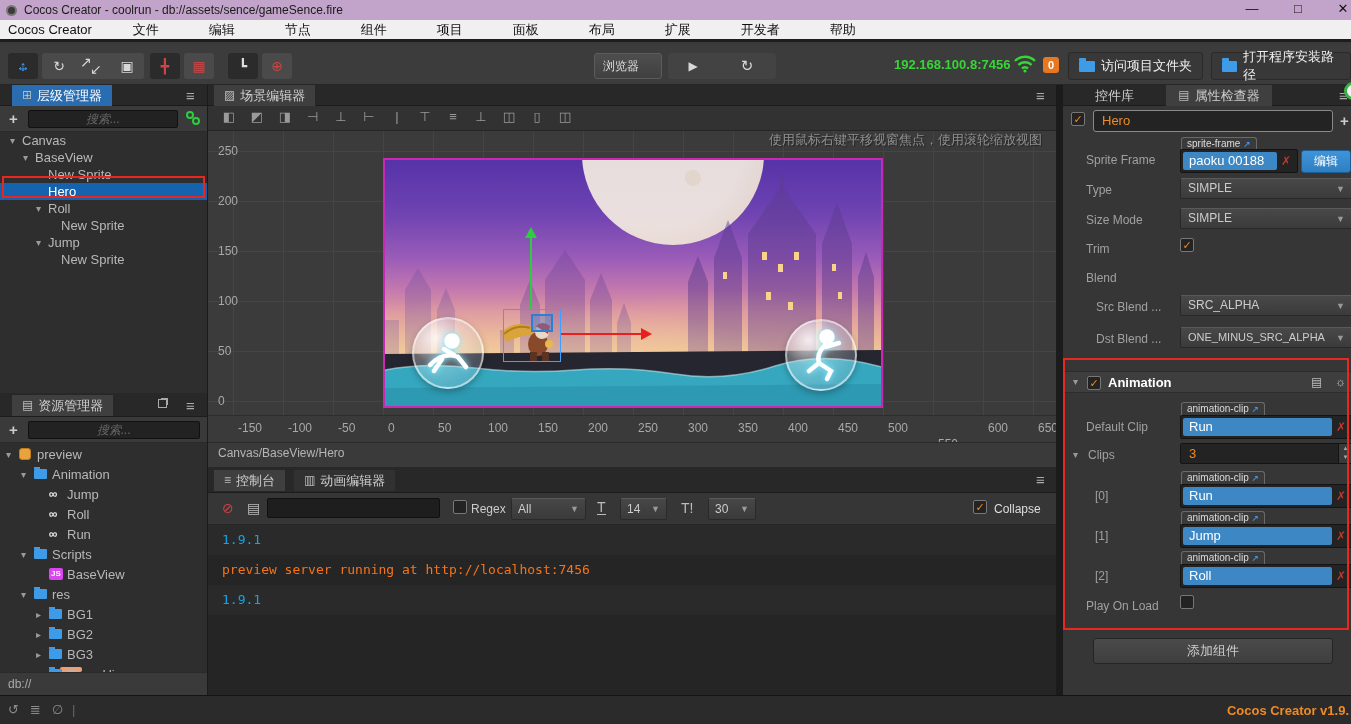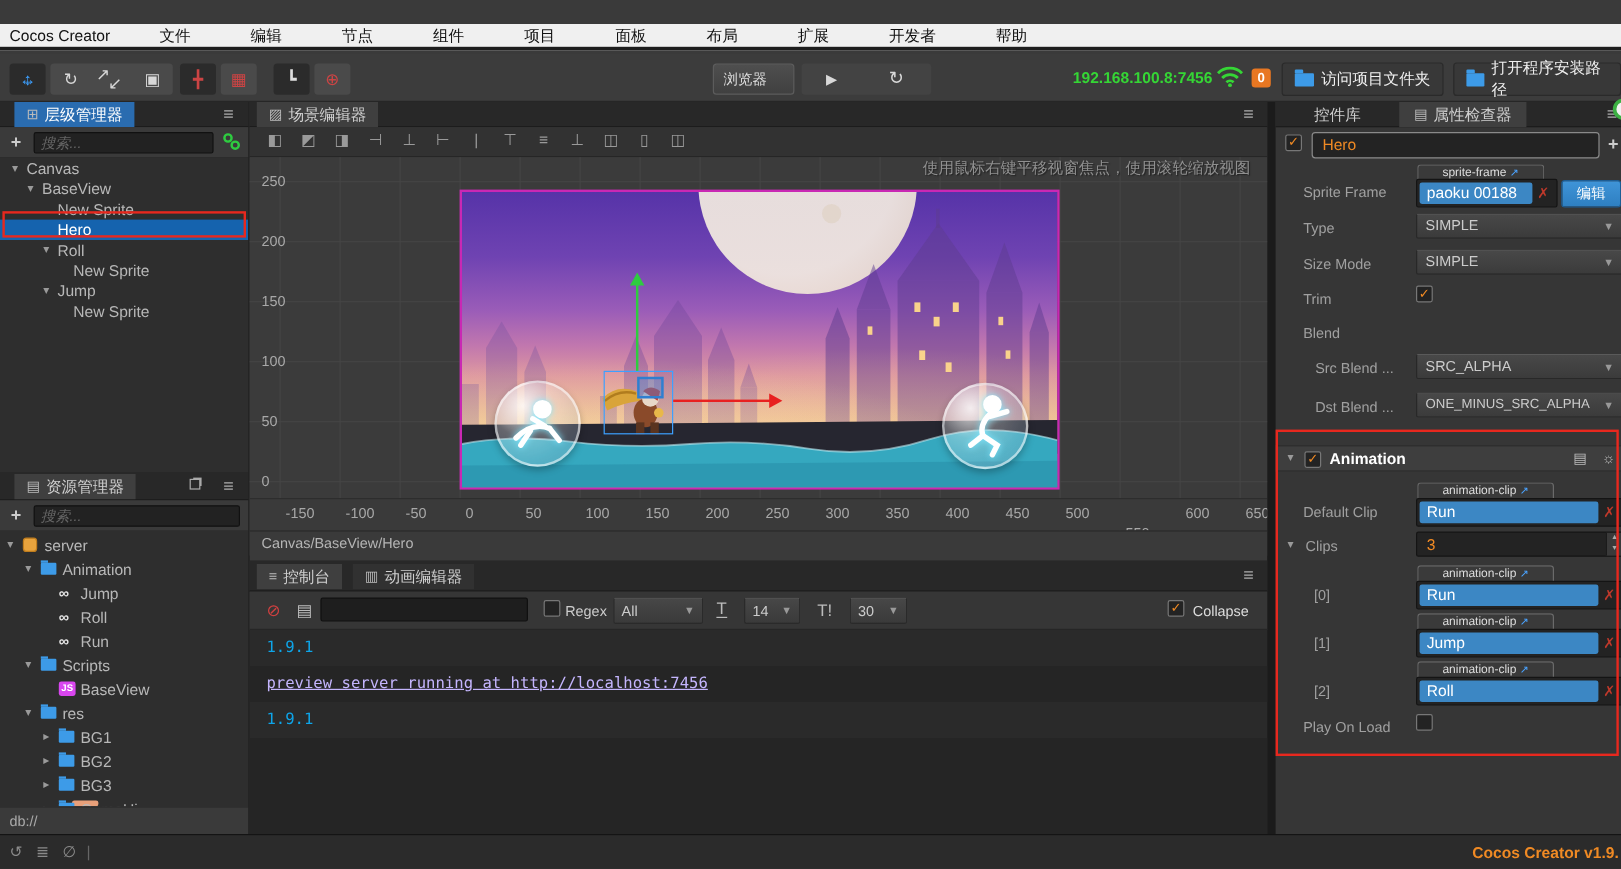--- a/index.html
+++ b/index.html
@@ -30,21 +30,21 @@
 
   
   .tabrow{position:absolute;background:#282828;border-bottom:1px solid #1c1c1c;}
   .ptab{position:absolute;top:0;height:21px;line-height:21px;padding:0 10px;font-size:13px;color:#cfcfcf;display:flex;align-items:center;gap:5px;}
   .ptab .ticon{font-size:12px;color:#bbb;}
   .ptab.blue{background:#2a6cb0;color:#fff;}
   .ptab.gray{background:#3f3f3f;}
   .hamb{position:absolute;top:2px;font-size:15px;color:#aaa;}
   .ptoolbar{position:absolute;background:#3a3a3a;border-bottom:1px solid #2a2a2a;}
   .plus{position:absolute;font-size:15px;font-weight:bold;color:#ccc;}
-  .search{position:absolute;background:#222;border:1px solid #111;border-radius:2px;color:#ddd;font-size:12px;padding:0 5px;font-style:italic;}
+  .search{position:absolute;background:#222;border:1px solid #111;border-radius:2px;color:#ddd;font-size:12px;padding:0 5px;font-style:italic;text-align:center;}
   .search::placeholder{color:#666;font-style:italic;}
   .treebg{position:absolute;background:#2e2e2e;overflow:hidden;}
   .trow{position:relative;height:17px;line-height:17px;font-size:13px;color:#b8b8b8;white-space:nowrap;}
   .trow.sel{background:#1563ae;color:#fff;}
   .tarrow{position:absolute;top:0;color:#9a9a9a;font-size:10px;}
   .tlabel{position:absolute;top:0;}
   .ficon{position:absolute;top:3px;width:13px;height:10px;background:#3d9be8;border-radius:1px;}
   .ficon::before{content:"";position:absolute;left:0;top:-2px;width:6px;height:2px;background:#3d9be8;}
   .dbicon{position:absolute;top:2px;width:12px;height:12px;background:#e8a33d;border-radius:3px;border:1px solid #c07d1d;}
   .animicon{position:absolute;top:0px;color:#e8e8e8;font-weight:bold;font-size:12px;}
@@ -79,31 +79,31 @@
   .ctoolbar{position:absolute;background:#363636;border-bottom:1px solid #262626;}
   .cico{position:absolute;font-size:14px;color:#bbb;}
   .cinput{position:absolute;background:#1e1e1e;border:1px solid #101010;border-radius:2px;height:20px;width:173px;color:#ddd;padding:0 5px;font-size:12px;}
   .csel{position:absolute;height:22px;background:linear-gradient(#474747,#3a3a3a);border:1px solid #2a2a2a;border-top-color:#585858;border-radius:2px;color:#ccc;font-size:12px;line-height:20px;padding:0 6px;}
   .csel .arr{float:right;margin-left:6px;color:#999;font-size:9px;line-height:21px;}
   .checkbox{position:absolute;width:14px;height:14px;background:#232323;border:1px solid #777;border-radius:2px;text-align:center;line-height:13px;font-size:11px;color:transparent;}
   .checkbox.checked{color:#f08a24;font-weight:bold;}
   .logs{position:absolute;background:#252525;font-family:"DejaVu Sans Mono","Liberation Mono",monospace;font-size:13px;overflow:hidden;}
   .logline{height:30px;line-height:30px;padding-left:14px;color:#0ea5e9;}
   .logline.alt{background:#2a2a2a;}
-  .logline.green{color:#c4b5fd;text-decoration:underline;}
+  .logline.green{color:#f97316;}
 
   
   .inspector{position:absolute;left:1060px;top:85px;width:291px;height:610px;background:#363636;border-left:3px solid #1b1b1b;}
   .ilabel{position:absolute;color:#a0a0a0;font-size:12px;}
   .iselect{position:absolute;width:173px;height:21px;background:linear-gradient(#484848,#3b3b3b);border:1px solid #282828;border-top-color:#5a5a5a;border-radius:2px;color:#ccc;font-size:12px;line-height:19px;padding:0 7px;}
   .iselect .arr{float:right;color:#999;font-size:9px;line-height:20px;}
   .ifield{position:absolute;height:24px;background:#232323;border:1px solid #141414;border-radius:2px;display:flex;align-items:center;padding:2px;}
   .chip{flex:1;height:18px;background:#3c87c4;border-radius:2px;color:#fff;font-size:13px;line-height:18px;padding:0 6px;overflow:hidden;}
   .chipx{width:18px;text-align:center;color:#c0392b;font-weight:bold;font-size:12px;}
-  .tag{position:absolute;height:15px;background:#3a3a3a;border:1px solid #6a6a6a;border-bottom:none;border-radius:3px 3px 0 0;font-size:10px;color:#ddd;line-height:12px;padding:0 20px;}
+  .tag{position:absolute;height:15px;background:#3a3a3a;border:1px solid #6a6a6a;border-bottom:none;border-radius:3px 3px 0 0;font-size:10px;color:#ddd;line-height:12px;padding:0 5px;}
   .tag .ext{color:#4aa3ff;font-size:9px;}
   .namefield{position:absolute;background:#232323;border:1px solid #8a8a8a;border-radius:3px;color:#f08a24;font-size:13px;line-height:20px;padding:0 8px;}
   .editbtn{position:absolute;background:linear-gradient(#3f94d8,#2e7fc1);border:1px solid #1d5d94;border-radius:3px;color:#fff;font-size:12px;text-align:center;line-height:21px;}
   .sect-head{position:absolute;left:0;width:291px;height:22px;background:#3e3e3e;border-top:1px solid #2c2c2c;border-bottom:1px solid #2c2c2c;}
   .stepper{position:absolute;width:173px;height:21px;background:#232323;border:1px solid #141414;border-radius:2px;color:#f08a24;font-size:13px;line-height:19px;padding:0 8px;}
   .spin{position:absolute;right:0;top:0;width:14px;height:19px;border-left:1px solid #141414;background:#3a3a3a;font-size:6px;color:#aaa;text-align:center;line-height:9px;}
   .bigbtn{position:absolute;background:linear-gradient(#4a4a4a,#3e3e3e);border:1px solid #242424;border-radius:3px;color:#ccc;font-size:13px;text-align:center;line-height:24px;}
 
   
   .red-annot{position:absolute;border:2px solid #e8281e;pointer-events:none;z-index:50;}
@@ -115,20 +115,27 @@
   .dbbar{position:absolute;left:0;top:672px;width:207px;height:23px;background:#3a3a3a;border-top:1px solid #2a2a2a;color:#aaa;line-height:22px;padding-left:8px;}
   .linkicon{position:absolute;width:8px;height:8px;border:2px solid #2ecc40;border-radius:50%;}
   .divider-v{position:absolute;background:#1b1b1b;}
   .dot-green{position:absolute;width:18px;height:18px;border-radius:50%;background:#f2f2f2;border:3px solid #3cb043;}
 </style>
 </head>
 <body>
 
 <div id="app">
 
+  <div class="titlebar">
+    <span class="app-icon"></span>
+    <span class="title">Cocos Creator - coolrun - db://assets/sence/gameSence.fire</span>
+    <span class="win-ctl" style="left:1237px">—</span>
+    <span class="win-ctl" style="left:1283px">□</span>
+    <span class="win-ctl" style="left:1328px">✕</span>
+  </div>
 
   <div class="menubar" id="menu-items">
       <div class="menu-item">Cocos Creator</div>
       <div class="menu-item">文件</div>
       <div class="menu-item">编辑</div>
       <div class="menu-item">节点</div>
       <div class="menu-item">组件</div>
       <div class="menu-item">项目</div>
       <div class="menu-item">面板</div>
       <div class="menu-item">布局</div>
@@ -235,21 +242,21 @@
   </div>
   <div class="ptoolbar" style="left:0;top:417px;width:207px;height:26px;">
     <span class="plus" style="left:9px;top:4px;">+</span>
     <input class="search" style="left: 28px; top: 4px; width: 172px; height: 18px;" placeholder="搜索...">
   </div>
   <div class="treebg" id="a-tree" style="left:0;top:443px;width:207px;height:229px;">
     <div style="position:absolute;left:60px;top:224px;width:22px;height:5px;background:#e8a07a;border-radius:2px;"></div>
   <div class="trow" style="margin-top: 3px;">
         <span class="tarrow" style="left: 6px;">▾</span>
         <span class="dbicon" style="left: 19px;"></span>
-        <span class="tlabel" style="left: 37px;">server</span>
+        <span class="tlabel" style="left: 37px;">preview</span>
       </div>
       <div class="trow" style="margin-top: 3px;">
         <span class="tarrow" style="left: 21px;">▾</span>
         <span class="ficon" style="left: 34px;"></span>
         <span class="tlabel" style="left: 52px;">Animation</span>
       </div>
       <div class="trow" style="margin-top: 3px;">
         <span class="animicon" style="left: 49px;">∞</span>
         <span class="tlabel" style="left: 67px;">Jump</span>
       </div>
@@ -596,20 +603,21 @@
     </div>
     <span class="ilabel" style="left:32px;top:484px;">[2]</span>
     <div class="ifield" style="left:117px;top:479px;width:173px;">
       <span class="chip">Roll</span>
       <span class="chipx">✗</span>
     </div>
 
     <span class="ilabel" style="left:23px;top:514px;">Play On Load</span>
     <span class="checkbox" style="left:117px;top:510px;"></span>
 
+    <div class="bigbtn" style="left:30px;top:553px;width:240px;height:26px;">添加组件</div>
 
     <div class="dot-green" style="left:281px;top:-3px;"></div>
   </div>
 
   <div class="red-annot" style="left:2px;top:176px;width:203px;height:22px;"></div>
   <div class="red-annot" style="left:1063px;top:358px;width:286px;height:272px;"></div>
 
   <div class="bottombar">
     <span class="bico" style="left:8px;">↺</span>
     <span class="bico" style="left:30px;">≣</span>

